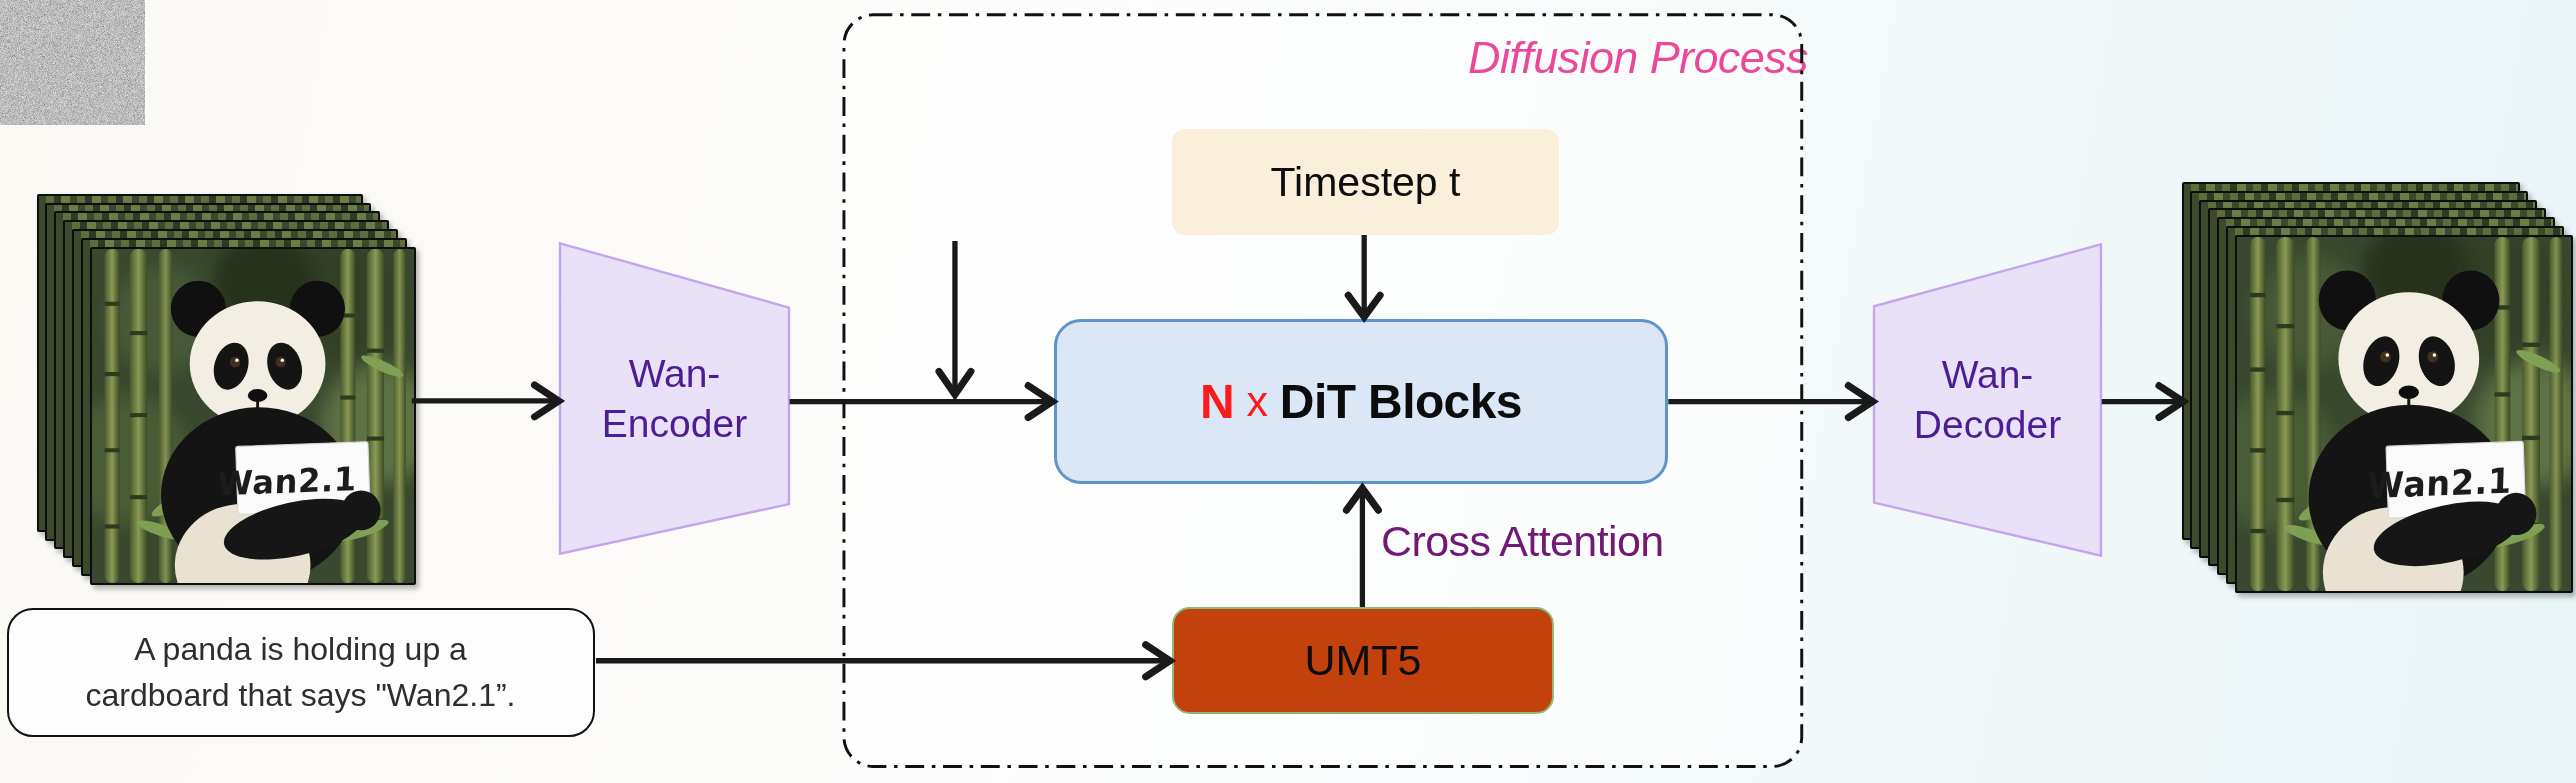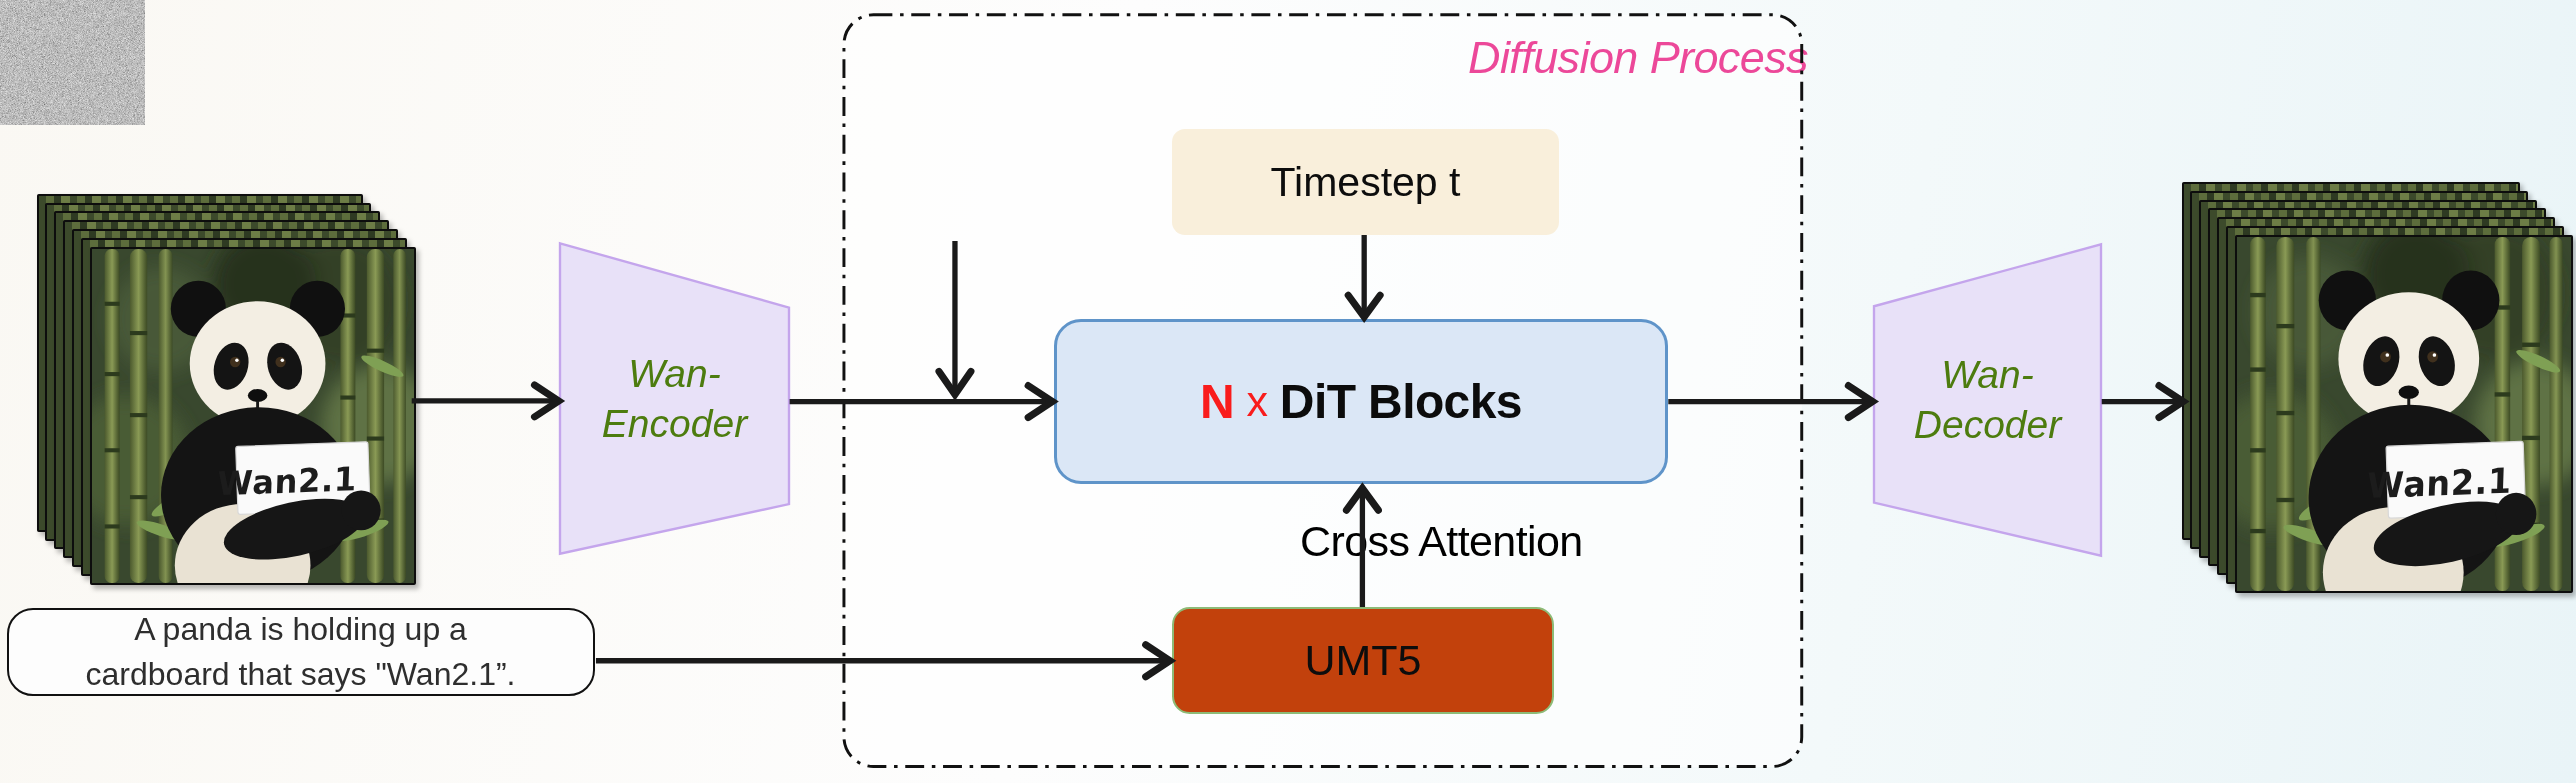--- a/index.html
+++ b/index.html
@@ -35,34 +35,34 @@
 
   #timestep-box{left:1172px;top:129px;width:387px;height:106px;background:#f9efdb;border-radius:13px;
     font-size:41px;color:#0d0d0d;font-weight:500;}
   #dit-box{left:1054px;top:319px;width:614px;height:165px;background:#dbe7f6;border:3px solid #5f94c9;
     border-radius:27px;font-size:48px;color:#0c0c0c;}
   #dit-box .n{color:#f91c1c;font-weight:800;}
   #dit-box .times{color:#f91c1c;font-weight:400;margin:0 11.8px;font-size:43px;}
   #dit-box .rest{font-weight:700;letter-spacing:-0.6px;}
   #umt5-box{left:1172px;top:607px;width:382px;height:107px;background:#c2410c;border:2.4px solid #8dbb77;
     border-radius:17.7px;font-size:43px;color:#0d0d0d;font-weight:500;}
-  #cross-attention-label{position:absolute;left:1300px;top:517px;font-size:43px;color:#000000;z-index:3;
+  #cross-attention-label{position:absolute;left:1381px;top:517px;font-size:43px;color:#701a75;z-index:3;
     font-weight:500;letter-spacing:-0.6px;}
 
   
   .vae{position:absolute;z-index:3;}
   .vae svg{position:absolute;left:0;top:0;overflow:visible;}
   .vae .label{position:absolute;left:0;top:0;width:100%;height:100%;display:flex;flex-direction:column;
-    align-items:center;justify-content:center;font-size:39px;color:#4d7c0f;line-height:1.28;font-weight:500;font-style:italic;}
+    align-items:center;justify-content:center;font-size:39px;color:#4c1d95;line-height:1.28;font-weight:500;}
   #encoder{left:560px;top:243px;width:229px;height:311px;}
   #decoder{left:1874px;top:244px;width:227px;height:312px;}
 
   
   #prompt-box{
-    position:absolute;left:6.5px;top:608px;width:588px;height:88px;box-sizing:border-box;
+    position:absolute;left:6.5px;top:608px;width:588px;height:129px;box-sizing:border-box;
     border:2.4px solid #111;border-radius:26px;background:#fdfdfd;z-index:3;
     display:flex;flex-direction:column;align-items:center;justify-content:center;
     font-size:32px;line-height:1.42;color:#2e2e2e;text-align:center;
   }
 
   
   #overlay{position:absolute;left:0;top:0;width:2576px;height:783px;z-index:4;pointer-events:none;}
   .arrow-line{stroke:#1a1a1a;stroke-width:9;fill:none;}
   .arrow-head{stroke:#1a1a1a;stroke-width:12;fill:none;stroke-linecap:round;stroke-linejoin:miter;}
   .dash-rect{stroke:#111;stroke-width:5;fill:none;stroke-dasharray:32 13 6 13;}

